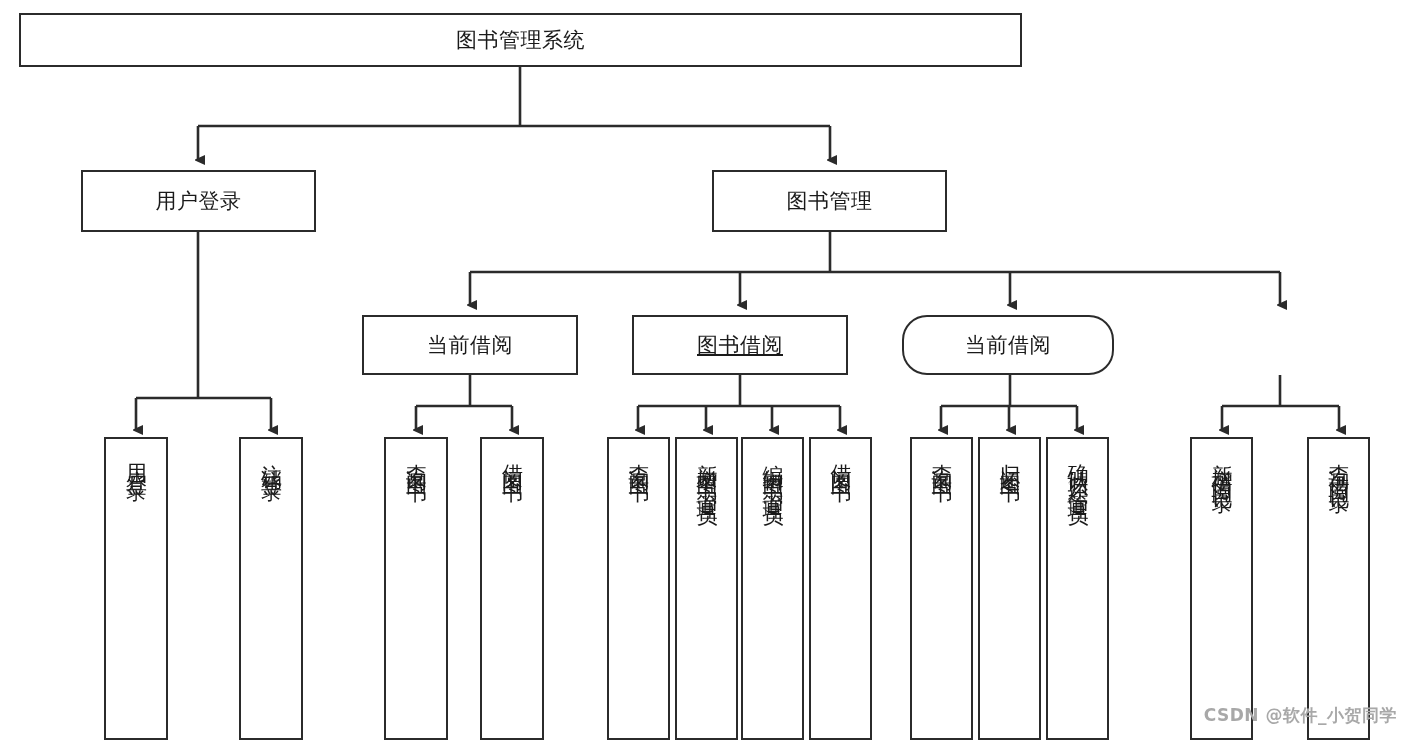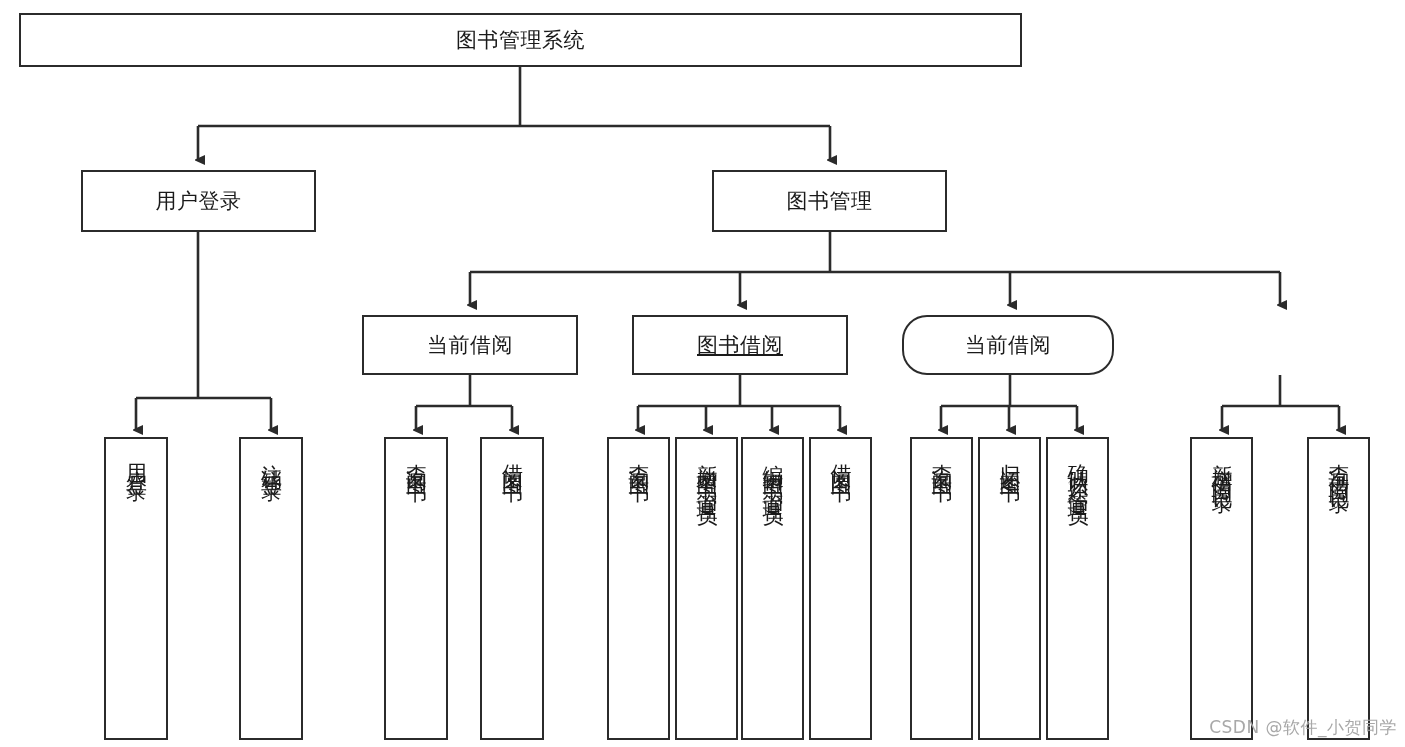--- a/index.html
+++ b/index.html
@@ -53,25 +53,26 @@
   .node.vert .label {
     writing-mode: vertical-rl;
     text-orientation: upright;
     font-size: 21px;
     letter-spacing: 6px;
     line-height: 1;
   }
   #watermark {
     position: absolute;
     right: 8px;
-    bottom: 8px;
+    bottom: 20px;
     font-size: 17px;
     color: #a8a8a8;
     white-space: nowrap;
     letter-spacing: 0.5px;
+    font-weight: bold;
   }
 </style>
 </head>
 <body>
 
 <div id="canvas">
 
   <svg id="edges" viewBox="0 0 1405 747" xmlns="http://www.w3.org/2000/svg">
     <defs>
       <marker id="arrow" markerWidth="10" markerHeight="10" refX="5" refY="7" orient="auto" markerUnits="userSpaceOnUse">

